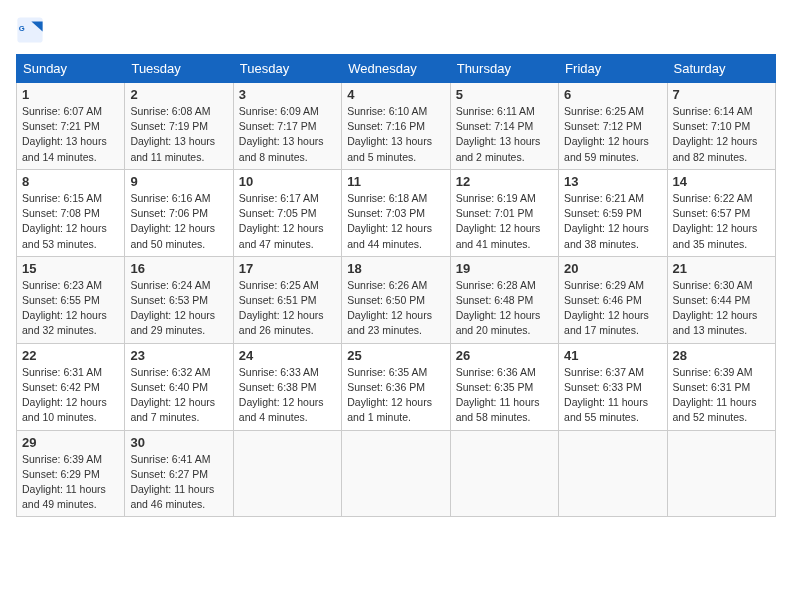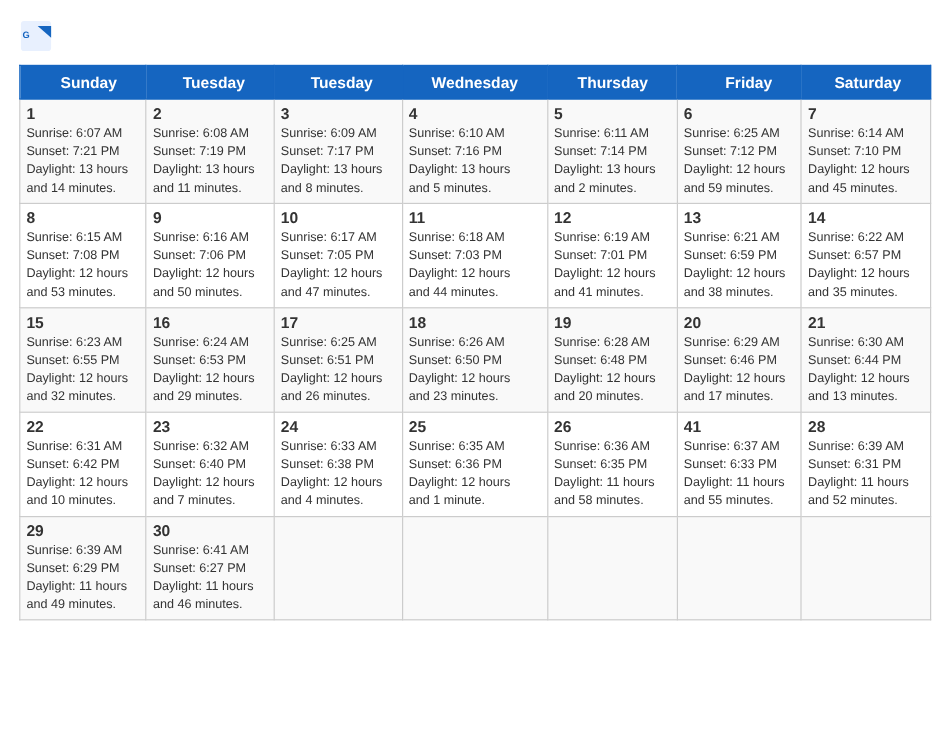--- a/index.html
+++ b/index.html
@@ -38,23 +38,23 @@
       color: #555;
     }
     table {
       width: 100%;
       border-collapse: collapse;
     }
     thead th {
       background-color: #1565c0;
       color: #fff;
       font-size: 13px;
-      font-weight: bold;
-      padding: 6px 24px;
-      text-align: right;
+      font-weight: normal;
+      padding: 6px 6px;
+      text-align: left;
       border: 1px solid #1565c0;
     }
     tbody td {
       border: 1px solid #ccc;
       vertical-align: top;
       padding: 4px 5px;
       font-size: 10.5px;
       color: #333;
       width: calc(100% / 7);
       min-height: 70px;
@@ -169,21 +169,21 @@
             <div>Daylight: 12 hours</div>
             <div>and 59 minutes.</div>
           </div>
         </td>
         <td>
           <span class="day-number">7</span>
           <div class="cell-content">
             <div>Sunrise: 6:14 AM</div>
             <div>Sunset: 7:10 PM</div>
             <div>Daylight: 12 hours</div>
-            <div>and 45 minutes.</div>
+            <div>and 82 minutes.</div>
           </div>
         </td>
       </tr>
       <tr>
         <td>
           <span class="day-number">8</span>
           <div class="cell-content">
             <div>Sunrise: 6:15 AM</div>
             <div>Sunset: 7:08 PM</div>
             <div>Daylight: 12 hours</div>

